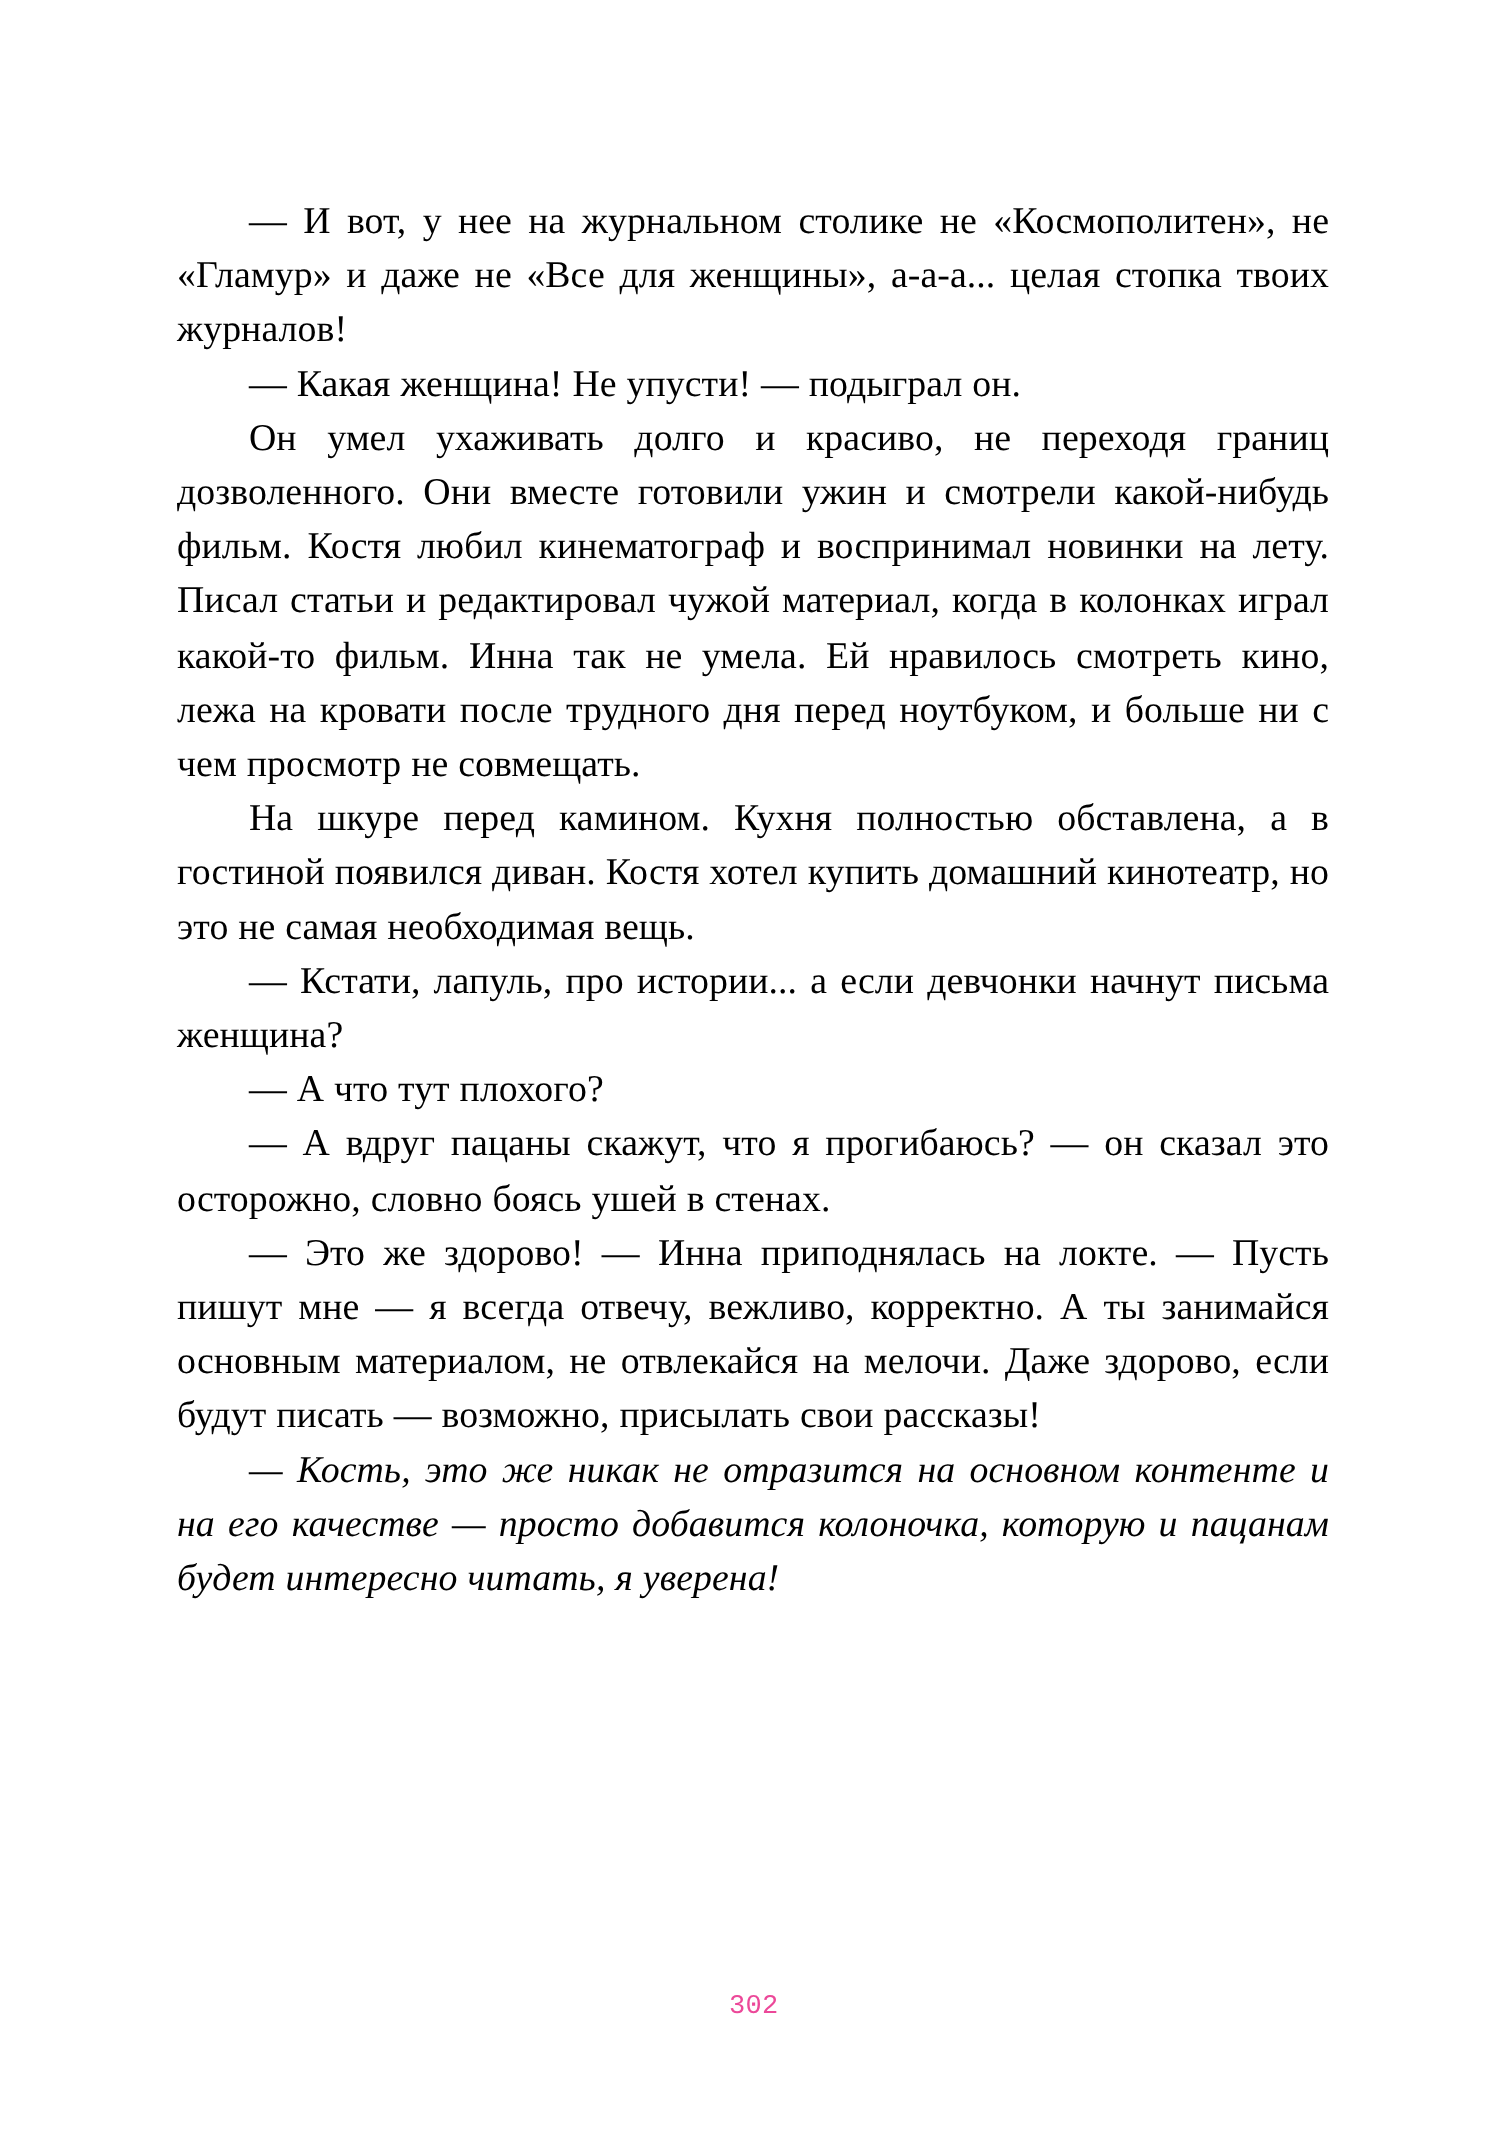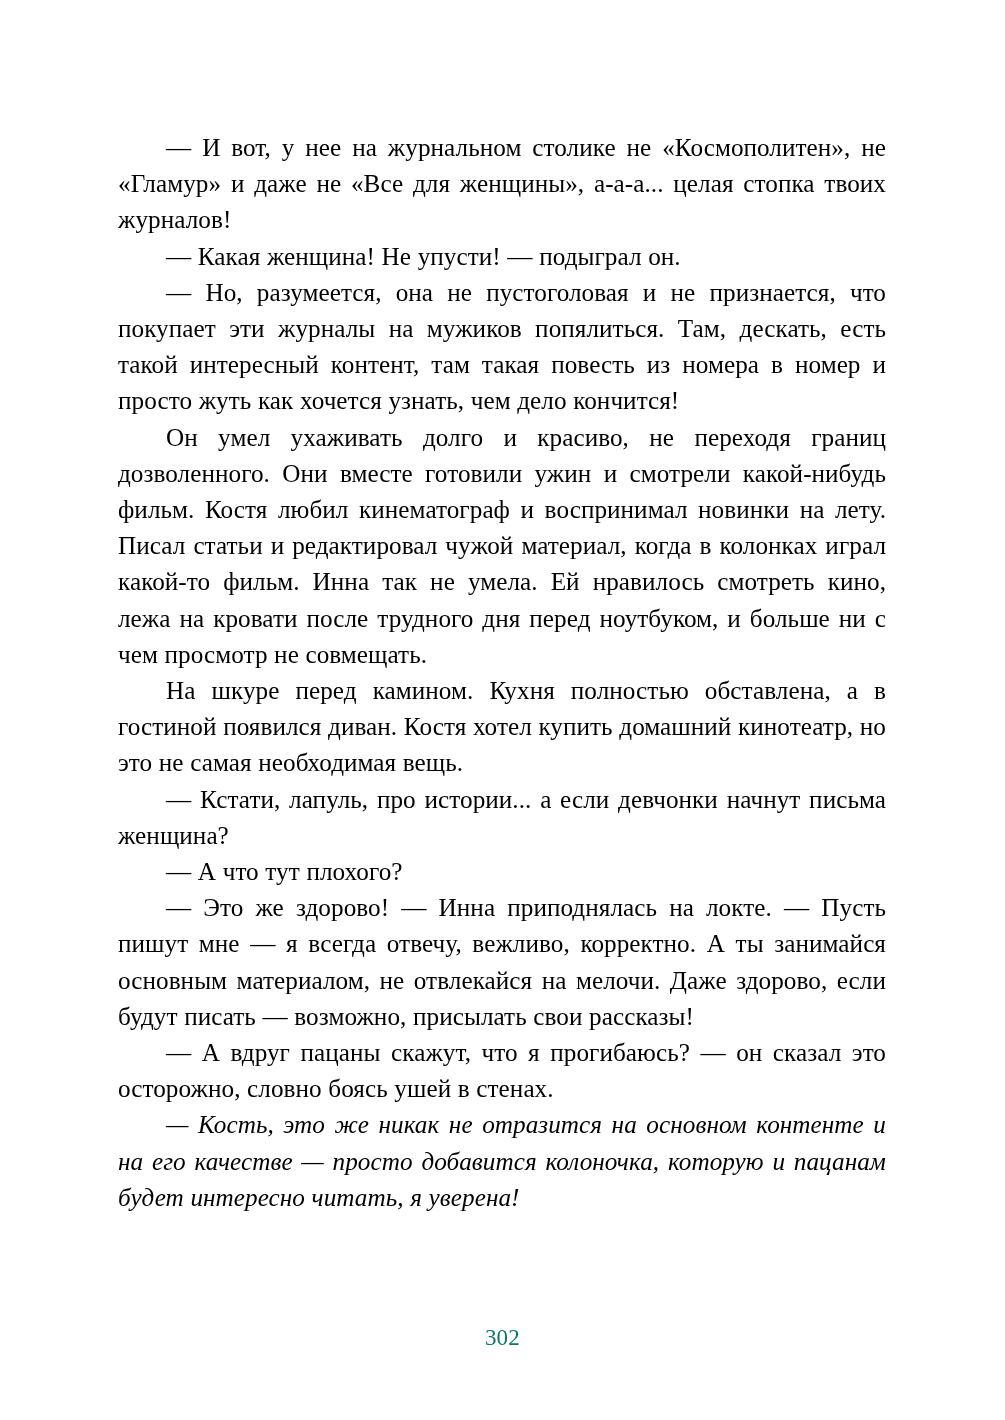--- a/index.html
+++ b/index.html
@@ -46,40 +46,39 @@
     margin-bottom: 0;
     font-style: italic;
   }
 
   .page-number {
     position: absolute;
     left: 0;
     right: 0;
     top: 1312px;
     text-align: center;
-    font-family: Liberation Serif, serif;
-    font-size: 23px;
+    font-family: Liberation Mono, monospace;
+    font-size: 18px;
     line-height: 28px;
-    color: #0f766e;
+    color: #ec4899;
     letter-spacing: 0.01em;
   }
 </style>
 </head>
 <body>
 
 <div class="page">
 
   <div class="text-block">
     <p class="para">— И вот, у нее на журнальном столике не «Космополитен», не «Гламур» и даже не «Все для женщины», а-а-а... целая стопка твоих журналов!</p>
     <p class="para">— Какая женщина! Не упусти! — подыграл он.</p>
-    <p class="para">— Но, разумеется, она не пустоголовая и не признается, что покупает эти журналы на мужиков попялиться. Там, дескать, есть такой интересный контент, там такая повесть из номера в номер и просто жуть как хочется узнать, чем дело кончится!</p>
     <p class="para">Он умел ухаживать долго и красиво, не переходя границ дозволенного. Они вместе готовили ужин и смотрели какой-нибудь фильм. Костя любил кинематограф и воспринимал новинки на лету. Писал статьи и редактировал чужой материал, когда в колонках играл какой-то фильм. Инна так не умела. Ей нравилось смотреть кино, лежа на кровати после трудного дня перед ноутбуком, и больше ни с чем просмотр не совмещать.</p>
     <p class="para">На шкуре перед камином. Кухня полностью обставлена, а в гостиной появился диван. Костя хотел купить домашний кинотеатр, но это не самая необходимая вещь.</p>
     <p class="para">— Кстати, лапуль, про истории... а если девчонки начнут письма женщина?</p>
     <p class="para">— А что тут плохого?</p>
+    <p class="para">— А вдруг пацаны скажут, что я прогибаюсь? — он сказал это осторожно, словно боясь ушей в стенах.</p>
     <p class="para">— Это же здорово! — Инна приподнялась на локте. — Пусть пишут мне — я всегда отвечу, вежливо, корректно. А ты занимайся основным материалом, не отвлекайся на мелочи. Даже здорово, если будут писать — возможно, присылать свои рассказы!</p>
-    <p class="para">— А вдруг пацаны скажут, что я прогибаюсь? — он сказал это осторожно, словно боясь ушей в стенах.</p>
     <p class="para">— Кость, это же никак не отразится на основном контенте и на его качестве — просто добавится колоночка, которую и пацанам будет интересно читать, я уверена!</p>
   </div>
 
   <div class="page-number">302</div>
 
 </div>
 
 </body></html>

